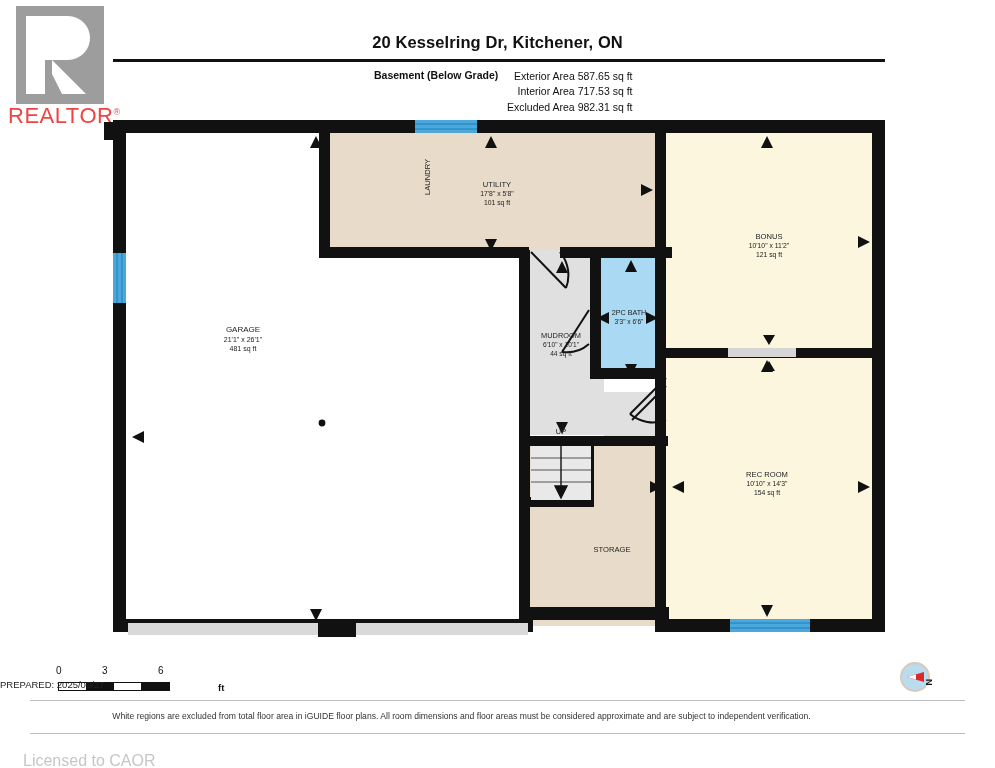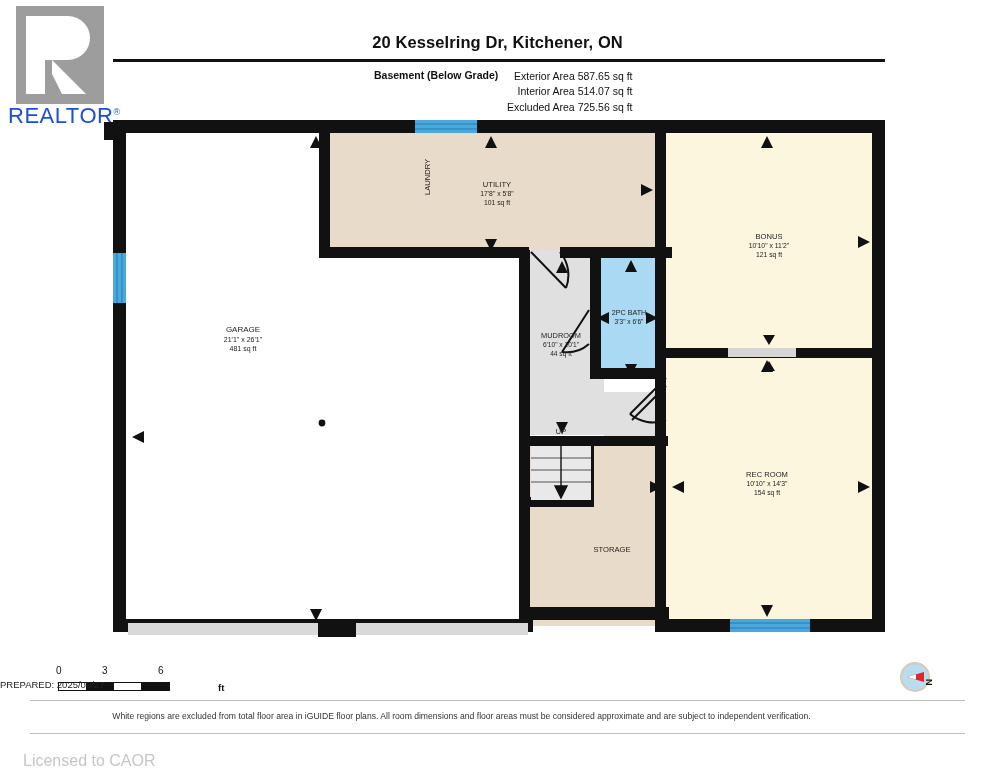--- a/index.html
+++ b/index.html
@@ -7,21 +7,21 @@
     width:995px;height:768px;position:relative;overflow:hidden;
     font-family:"Liberation Sans","DejaVu Sans",sans-serif;
     color:#111;
   }
   .abs{position:absolute;}
 
   
   #realtor-logo{left:8px;top:6px;width:105px;height:125px;}
   #realtor-logo .rbox{position:absolute;left:8px;top:0;width:88px;height:98px;background:#9d9d9d;}
   #realtor-logo .rword{position:absolute;left:0;top:97px;width:105px;text-align:left;
-    font-size:22px;letter-spacing:.5px;color:#1d4ed8;font-family:"Liberation Sans",sans-serif;}
+    font-size:22px;letter-spacing:.5px;color:#ef4444;font-family:"Liberation Sans",sans-serif;}
   #realtor-logo .reg{font-size:9px;vertical-align:super;}
   #realtor-logo .blk{position:absolute;left:96px;top:116px;width:18px;height:18px;background:#111;}
 
   #title{left:0;top:33px;width:995px;text-align:center;font-size:16.5px;font-weight:bold;letter-spacing:.1px;}
   #title-rule{left:113px;top:59px;width:772px;height:3px;background:#111;}
 
   #sub-left{left:374px;top:69px;font-size:10.5px;font-weight:bold;}
   #areas{left:507px;top:69px;font-size:10.5px;line-height:15.3px;text-align:right;}
 
   
@@ -60,22 +60,22 @@
   </div>
   <div class="rword"><span>REALTOR</span><span class="reg">®</span></div>
   <div class="blk"></div>
 </div>
 
 <div class="abs" id="title">20 Kesselring Dr, Kitchener, ON</div>
 <div class="abs" id="title-rule"></div>
 <div class="abs" id="sub-left">Basement (Below Grade)</div>
 <div class="abs" id="areas">
   <div>Exterior Area 587.65 sq ft</div>
-  <div>Interior Area 514.07 sq ft</div>
-  <div>Excluded Area 725.56 sq ft</div>
+  <div>Interior Area 717.53 sq ft</div>
+  <div>Excluded Area 982.31 sq ft</div>
 </div>
 
 <svg class="abs" id="plan" viewBox="0 0 995 768">
 
   <g>
 
     <rect x="122" y="128" width="400" height="497" fill="#ffffff"></rect>
 
     <rect x="325" y="128" width="337" height="125" fill="#e8dbc9"></rect>
 

